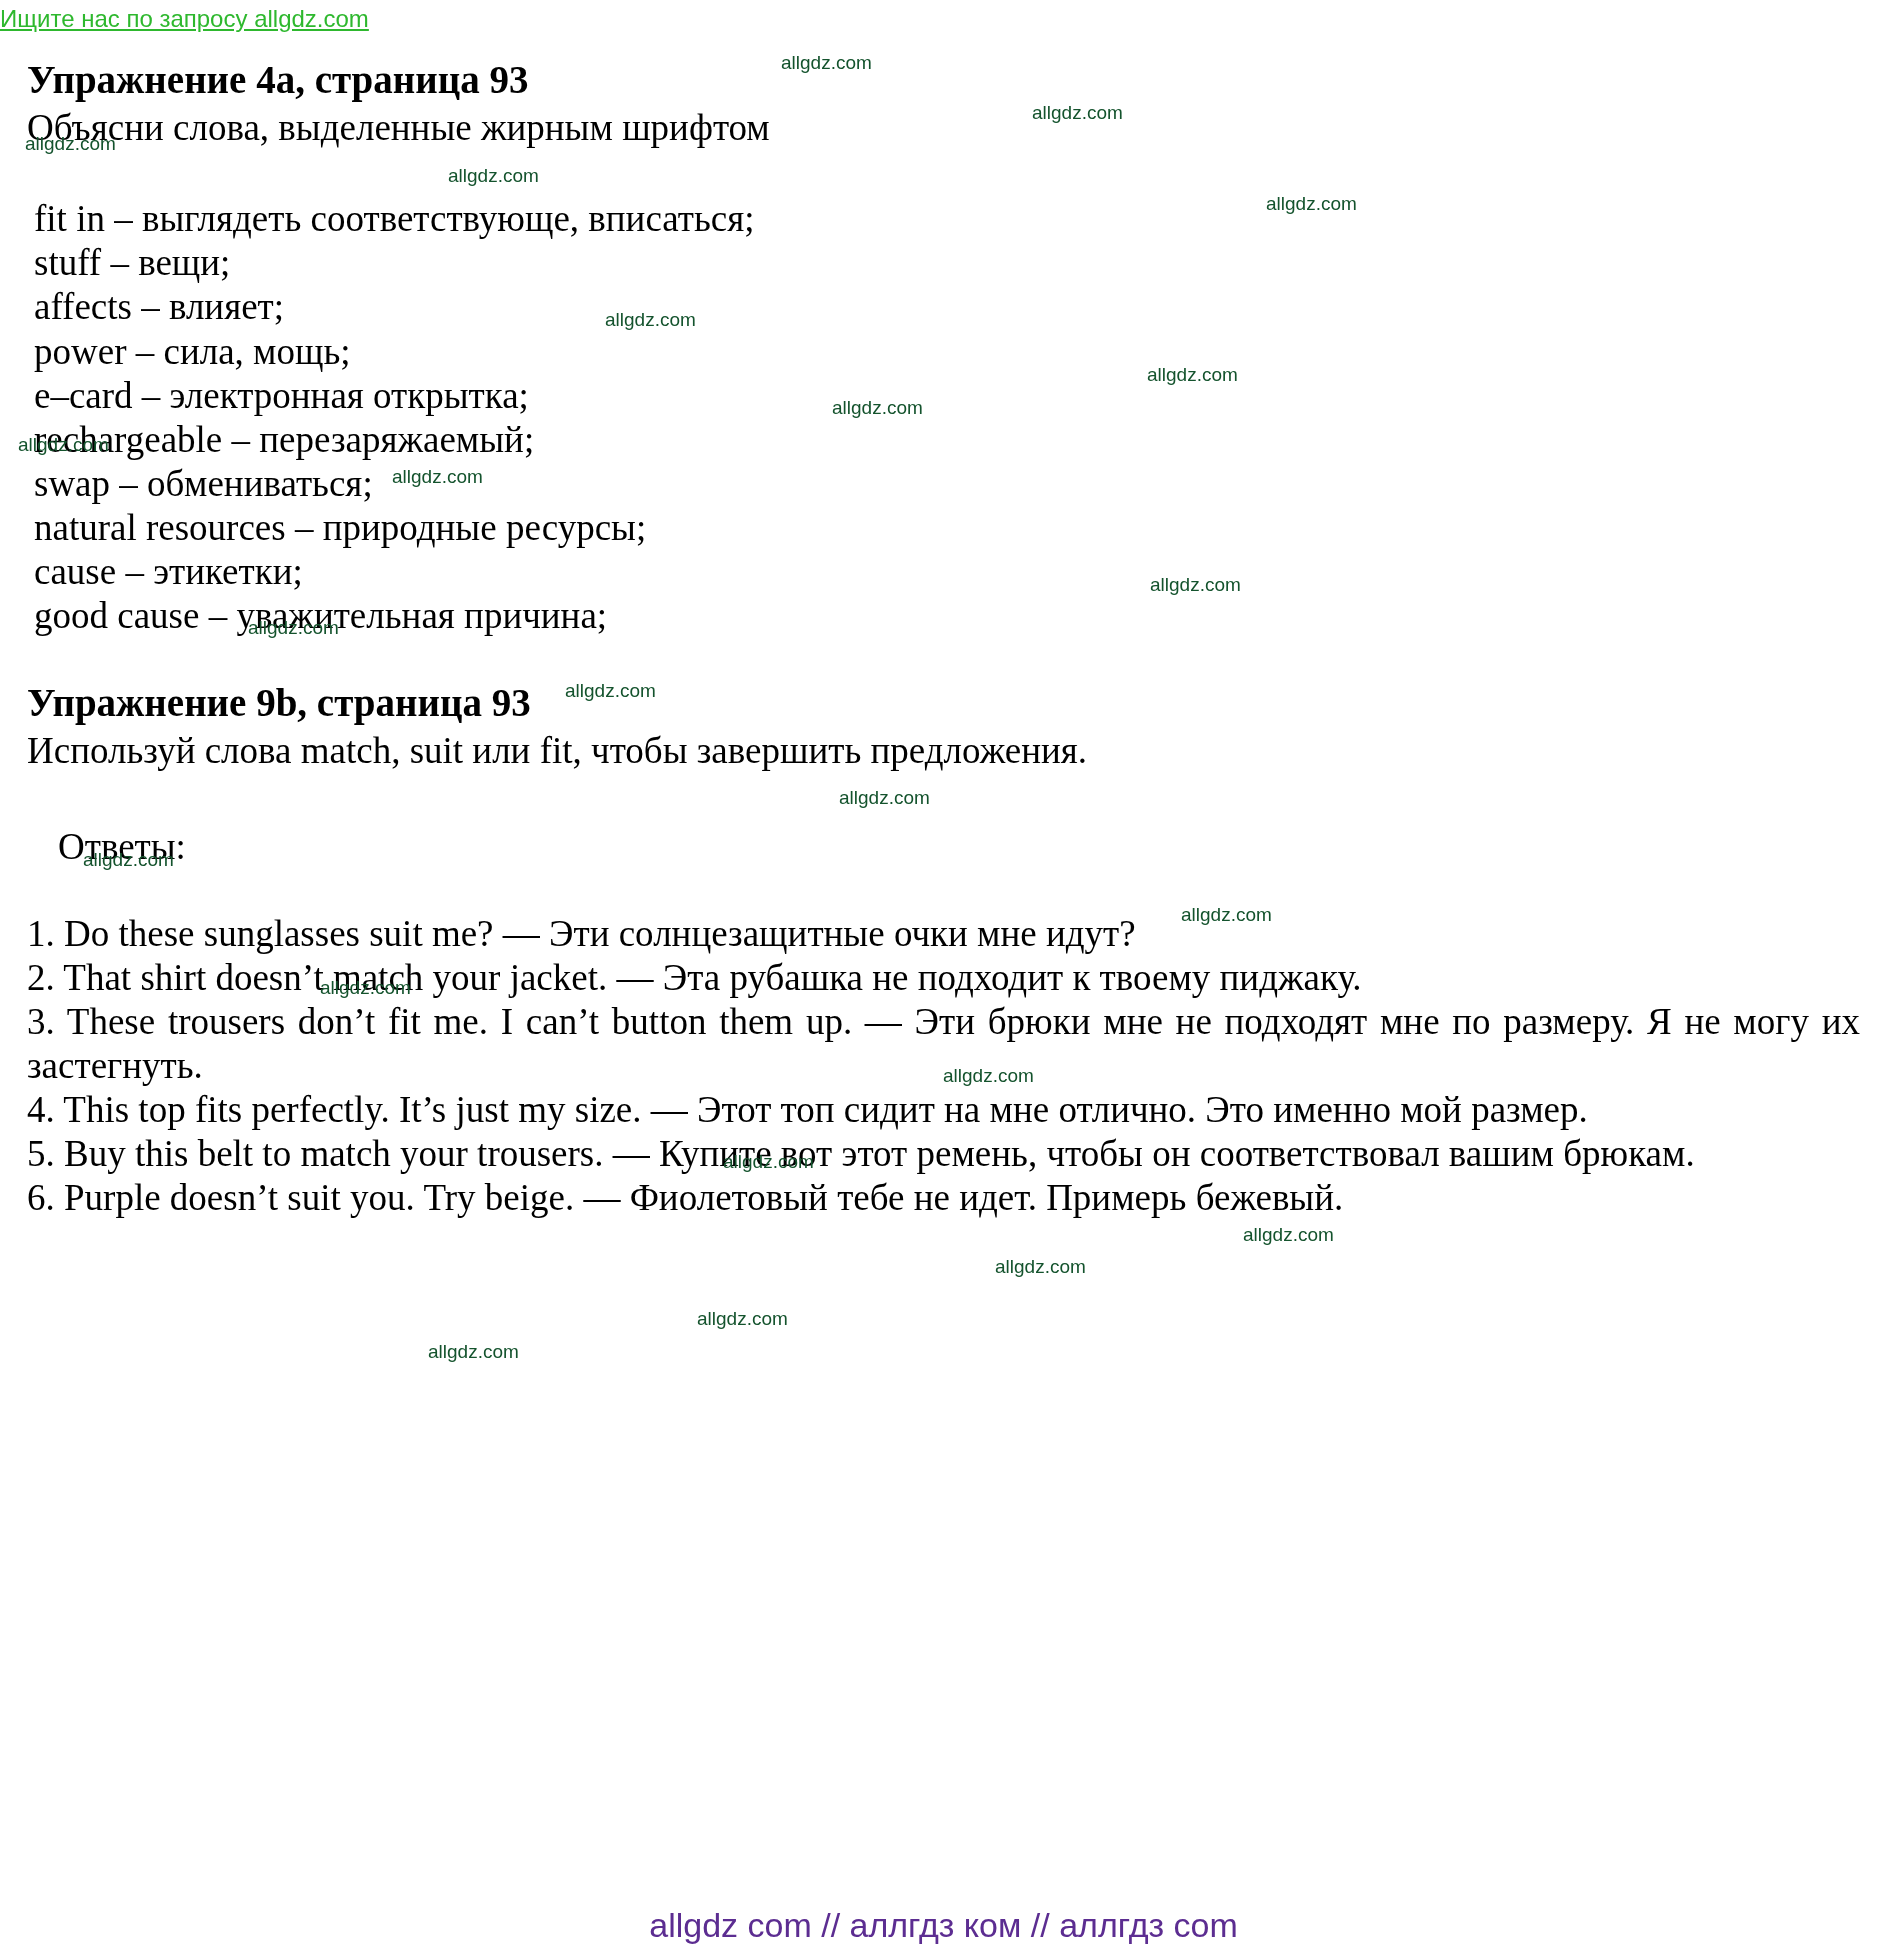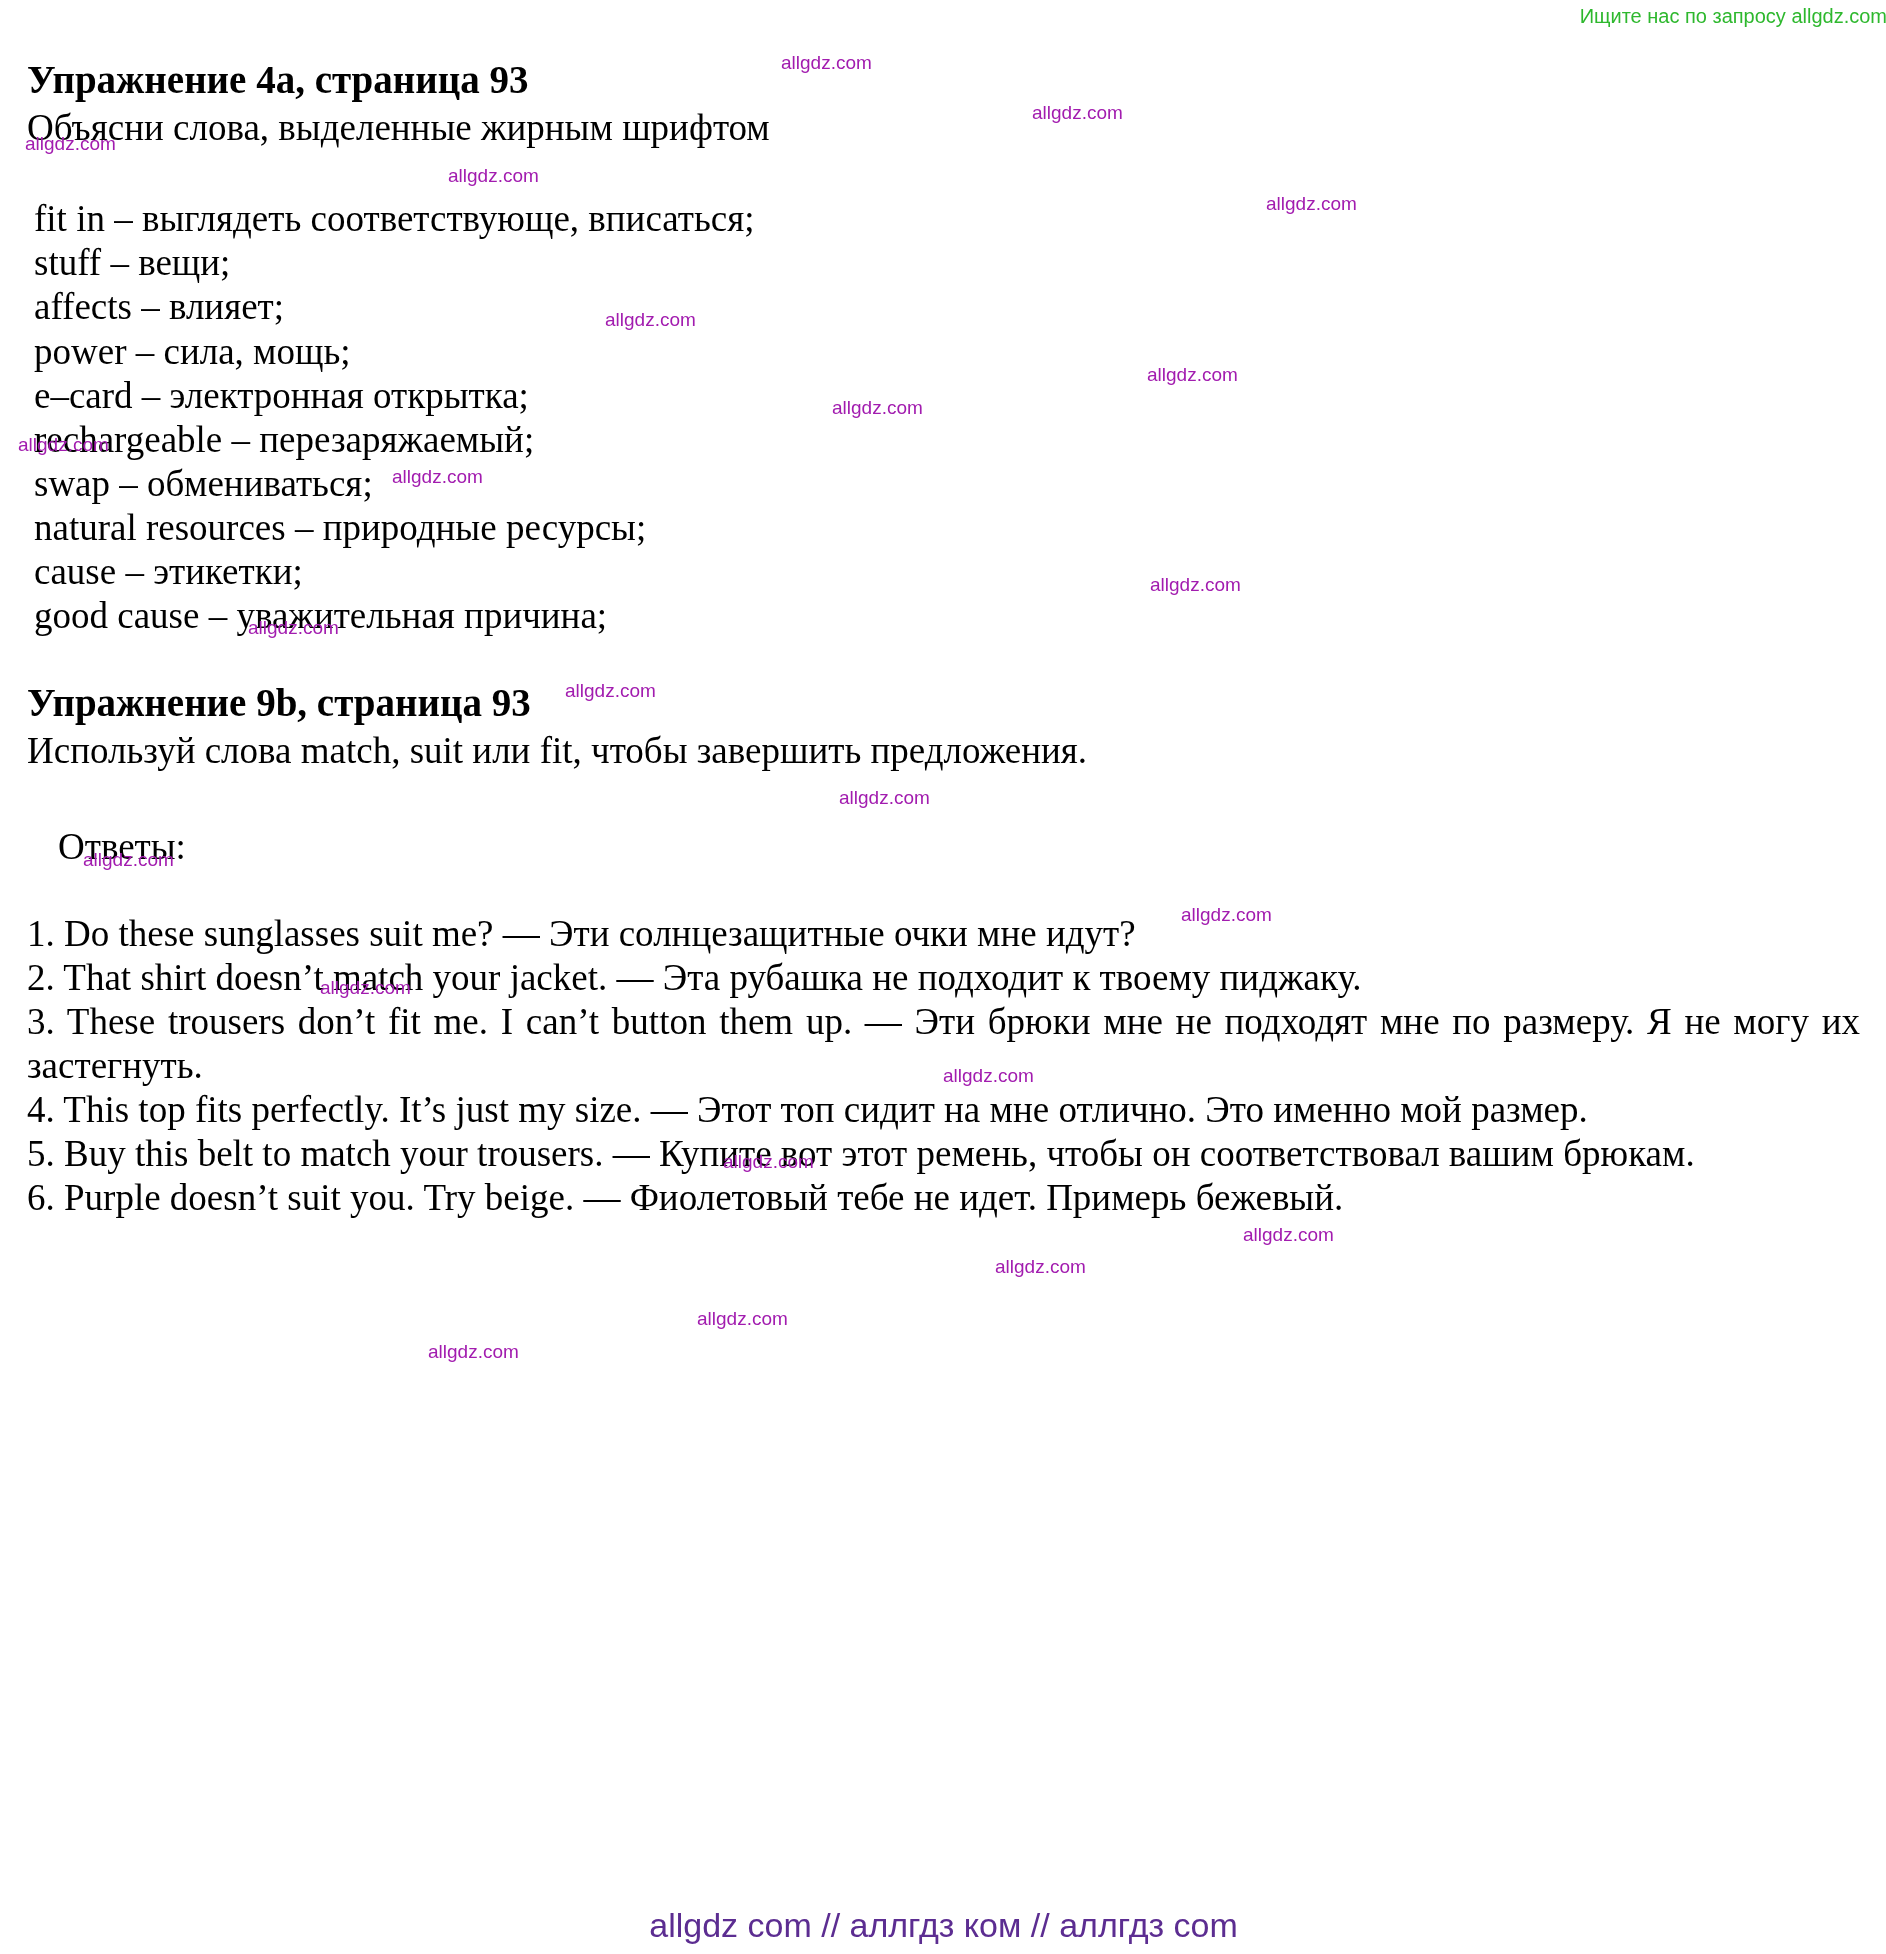--- a/index.html
+++ b/index.html
@@ -8,25 +8,26 @@
     width: 1887px;
     height: 1954px;
     background: #ffffff;
     position: relative;
     font-family: "Liberation Serif", serif;
     color: #000000;
     overflow: hidden;
   }
   .banner {
     padding-top: 5.4px;
-    text-align: right;
+    text-align: left;
     font-family: "Liberation Sans", sans-serif;
-    font-size: 20px;
+    font-size: 24px;
     color: #2eb82e;
     height: 40px;
+    text-decoration: underline;
   }
   .content {
     padding: 0 27px;
     font-size: 37px;
     line-height: 1.19;
   }
   .ex-title {
     margin: 18px 0 0 0;
     font-size: 39px;
     font-weight: bold;
@@ -39,21 +40,21 @@
   .answers-label { margin-top: 52px; margin-left: 31px; }
   .answers { margin-top: 43px; }
   .answer {
     margin: 0;
     text-align: justify;
   }
   .watermark {
     position: absolute;
     font-family: "Liberation Sans", sans-serif;
     font-size: 19px;
-    color: #a21caf;
+    color: #14532d;
     white-space: nowrap;
   }
   .footer {
     position: absolute;
     left: 0;
     top: 1906px;
     width: 100%;
     text-align: center;
     font-family: "Liberation Sans", sans-serif;
     font-size: 34px;

